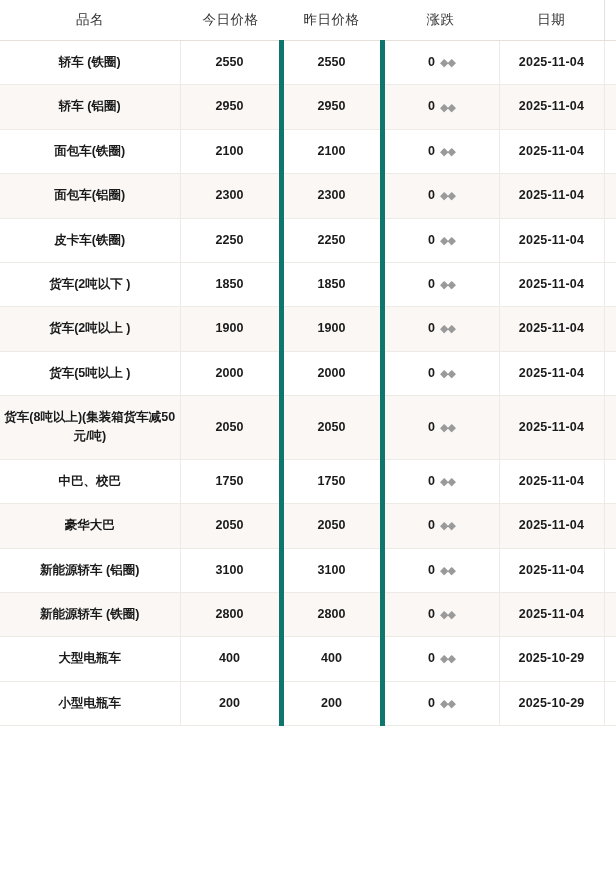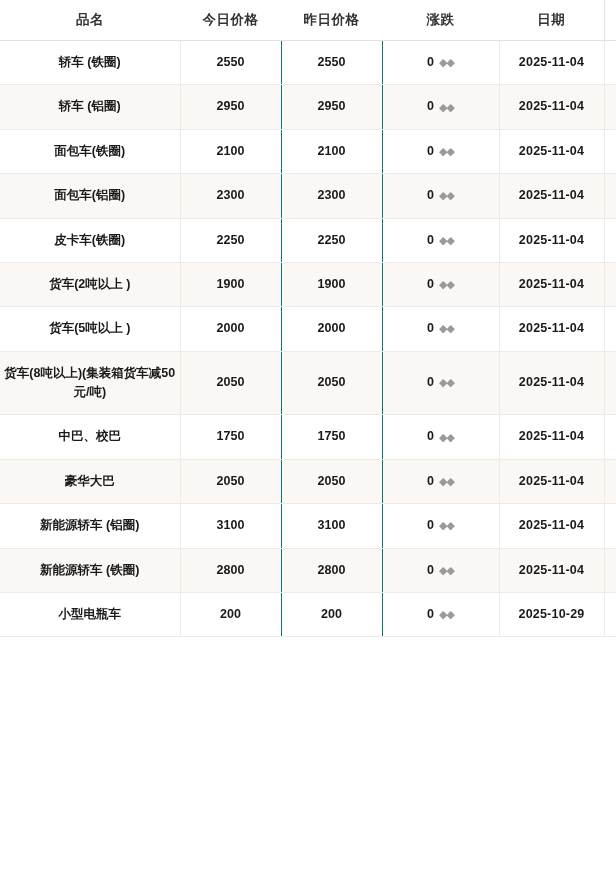--- a/index.html
+++ b/index.html
@@ -21,21 +21,21 @@
   }
   .price-table col.c-name   { width: 180px; }
   .price-table col.c-today  { width: 101px; }
   .price-table col.c-yest   { width: 101px; }
   .price-table col.c-change { width: 117px; }
   .price-table col.c-date   { width: 105px; }
   .price-table col.c-edge   { width: 12px; }
 
   .price-table th {
     font-size: 13.5px;
-    font-weight: bold;
+    font-weight: normal;
     color: #333333;
     text-align: center;
     padding: 11px 16px;
     border-bottom: 1px solid #e6e0da;
     background: #ffffff;
     letter-spacing: 0.5px;
   }
   .price-table td {
     font-size: 12.5px;
     font-weight: bold;
@@ -48,21 +48,21 @@
   .price-table tr.alt td {
     background: #faf7f5;
   }
   .cell-name {
     border-right: 1px solid #eeeae6;
     padding-left: 6px;
     padding-right: 6px;
   }
   .cell-today,
   .cell-yest {
-    border-right: 1px solid #0f766e;
+    border-right: 5px solid #0f766e;
   }
   .cell-change {
     border-right: 1px solid #eeeae6;
     white-space: nowrap;
   }
   .cell-date {
     font-size: 12px;
     letter-spacing: 0.2px;
     margin-top: 39px;
   }
@@ -165,20 +165,31 @@
         <td class="cell-name">皮卡车(铁圈)</td>
         <td class="cell-today">2250</td>
         <td class="cell-yest">2250</td>
         <td class="cell-change"><span class="change-wrap">
             <span class="change-val">0</span>
             <span class="flat-icon">◆◆</span>
           </span></td>
         <td class="cell-date">2025-11-04</td>
         <td class="cell-edge"></td>
       </tr>
+      <tr>
+        <td class="cell-name">货车(2吨以下 )</td>
+        <td class="cell-today">1850</td>
+        <td class="cell-yest">1850</td>
+        <td class="cell-change"><span class="change-wrap">
+            <span class="change-val">0</span>
+            <span class="flat-icon">◆◆</span>
+          </span></td>
+        <td class="cell-date">2025-11-04</td>
+        <td class="cell-edge"></td>
+      </tr>
       <tr class="alt">
         <td class="cell-name">货车(2吨以上 )</td>
         <td class="cell-today">1900</td>
         <td class="cell-yest">1900</td>
         <td class="cell-change"><span class="change-wrap">
             <span class="change-val">0</span>
             <span class="flat-icon">◆◆</span>
           </span></td>
         <td class="cell-date">2025-11-04</td>
         <td class="cell-edge"></td>
@@ -240,20 +251,31 @@
       </tr>
       <tr class="alt">
         <td class="cell-name">新能源轿车 (铁圈)</td>
         <td class="cell-today">2800</td>
         <td class="cell-yest">2800</td>
         <td class="cell-change"><span class="change-wrap">
             <span class="change-val">0</span>
             <span class="flat-icon">◆◆</span>
           </span></td>
         <td class="cell-date">2025-11-04</td>
+        <td class="cell-edge"></td>
+      </tr>
+      <tr>
+        <td class="cell-name">大型电瓶车</td>
+        <td class="cell-today">400</td>
+        <td class="cell-yest">400</td>
+        <td class="cell-change"><span class="change-wrap">
+            <span class="change-val">0</span>
+            <span class="flat-icon">◆◆</span>
+          </span></td>
+        <td class="cell-date">2025-10-29</td>
         <td class="cell-edge"></td>
       </tr>
       <tr>
         <td class="cell-name">小型电瓶车</td>
         <td class="cell-today">200</td>
         <td class="cell-yest">200</td>
         <td class="cell-change"><span class="change-wrap">
             <span class="change-val">0</span>
             <span class="flat-icon">◆◆</span>
           </span></td>

